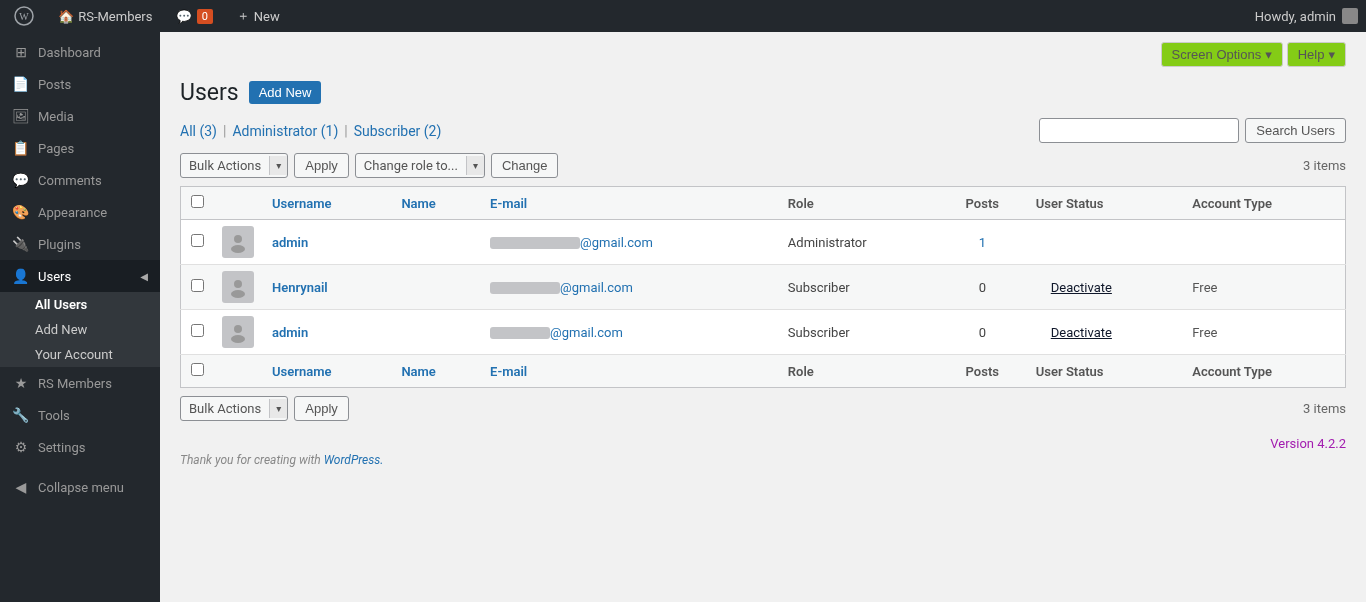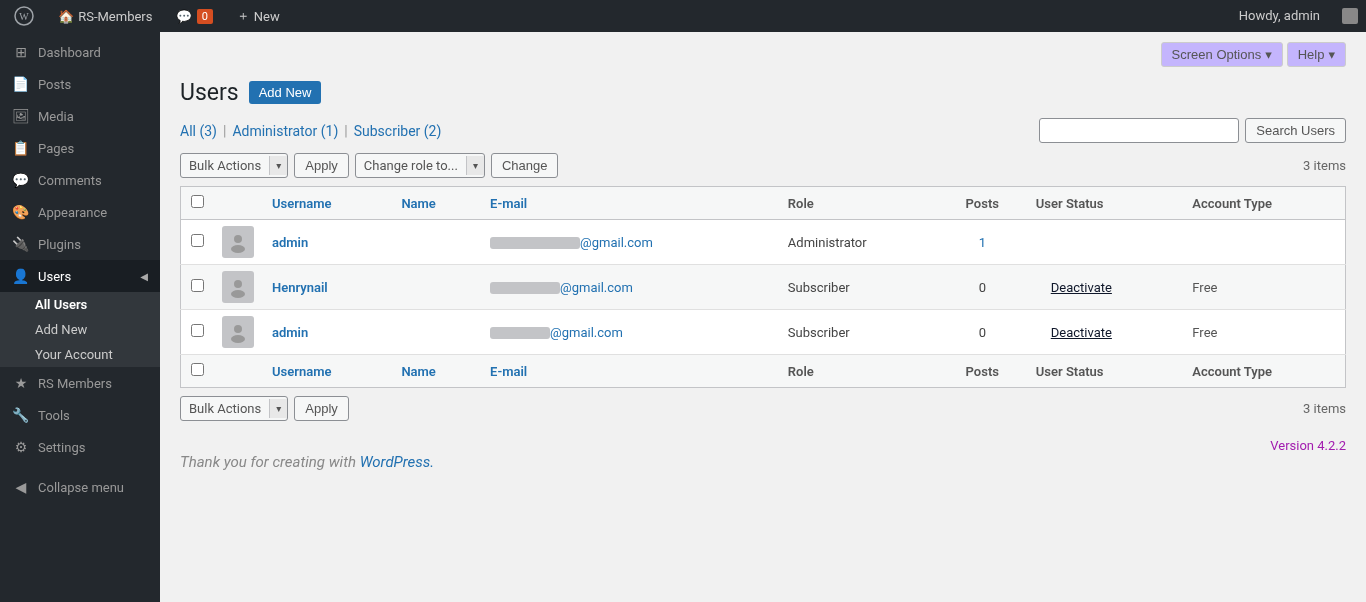--- a/index.html
+++ b/index.html
@@ -11,21 +11,21 @@
       height: 32px;
       display: flex;
       align-items: center;
       padding: 0 8px;
       color: #ccc;
       position: fixed;
       top: 0; left: 0; right: 0;
       z-index: 100;
     }
     #wpadminbar .bar-left { display: flex; align-items: center; gap: 12px; flex: 1; }
-    #wpadminbar .bar-right { display: flex; gap: 22px; }
+    #wpadminbar .bar-right { display: flex; align-items: center; gap: 6px; }
     .wp-logo { width: 20px; height: 20px; fill: #9ea3a8; }
     .admin-bar-item { color: #ccc; font-size: 13px; display: flex; align-items: center; gap: 4px; cursor: pointer; padding: 0 6px; height: 32px; }
     .comment-bubble { background: #d54e21; color: #fff; border-radius: 2px; padding: 1px 5px; font-size: 11px; }
     .howdy { color: #ccc; font-size: 13px; }
     .admin-avatar { width: 16px; height: 16px; background: #888; border-radius: 2px; display: inline-block; }
 
     
     #layout { display: flex; margin-top: 32px; min-height: calc(100vh - 32px); }
 
     
@@ -73,21 +73,21 @@
 
     
     #top-bar {
       display: flex;
       justify-content: flex-end;
       align-items: center;
       gap: 4px;
       margin-bottom: 12px;
     }
     .screen-options-btn, .help-btn {
-      background: #c4b5fd;
+      background: #84cc16;
       border: 1px solid #ccc;
       border-radius: 3px;
       padding: 4px 10px;
       font-size: 13px;
       cursor: pointer;
       color: #555;
       display: flex; align-items: center; gap: 4px;
     }
 
     
@@ -204,21 +204,21 @@
     .email-blur {
       display: inline-block;
       background: #c3c4c7;
       border-radius: 3px;
       height: 12px;
       vertical-align: middle;
     }
     .footer-note {
       text-align: center;
       color: #888;
-      font-size: 15px;
+      font-size: 12px;
       font-style: italic;
       margin-top: 16px;
     }
     .footer-note a { color: #2271b1; text-decoration: none; }
     .footer-version {
       text-align: center;
       color: #a21caf;
       font-size: 13px;
       margin-top: -18px;
     }

